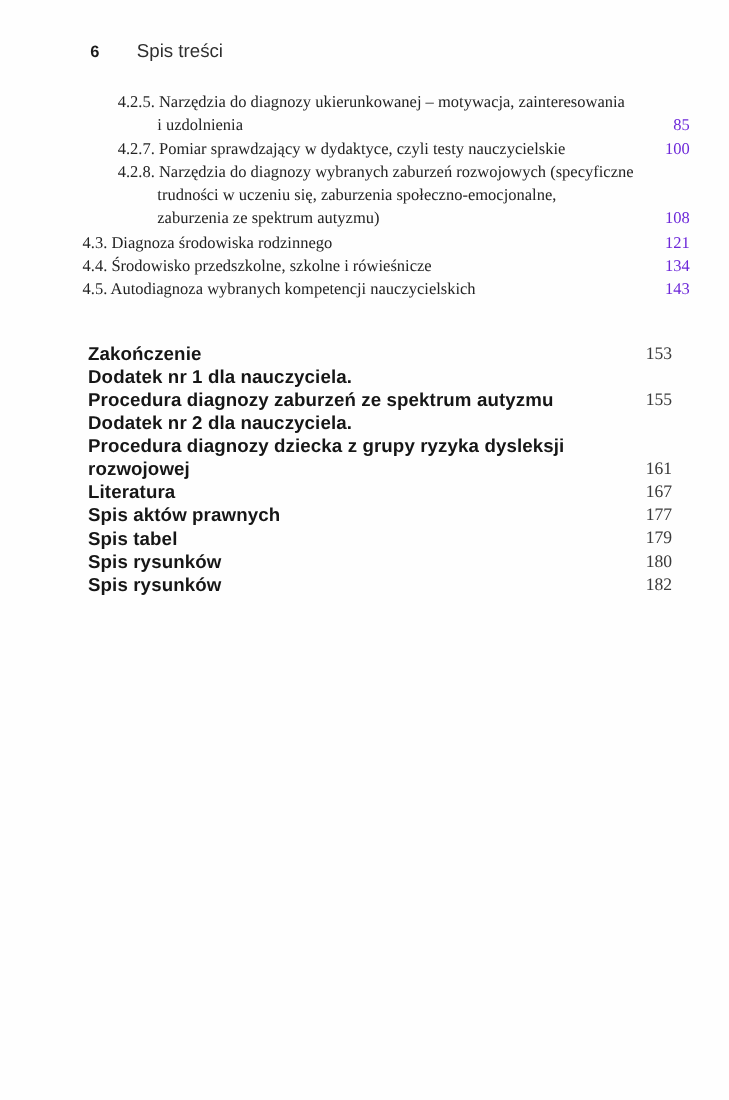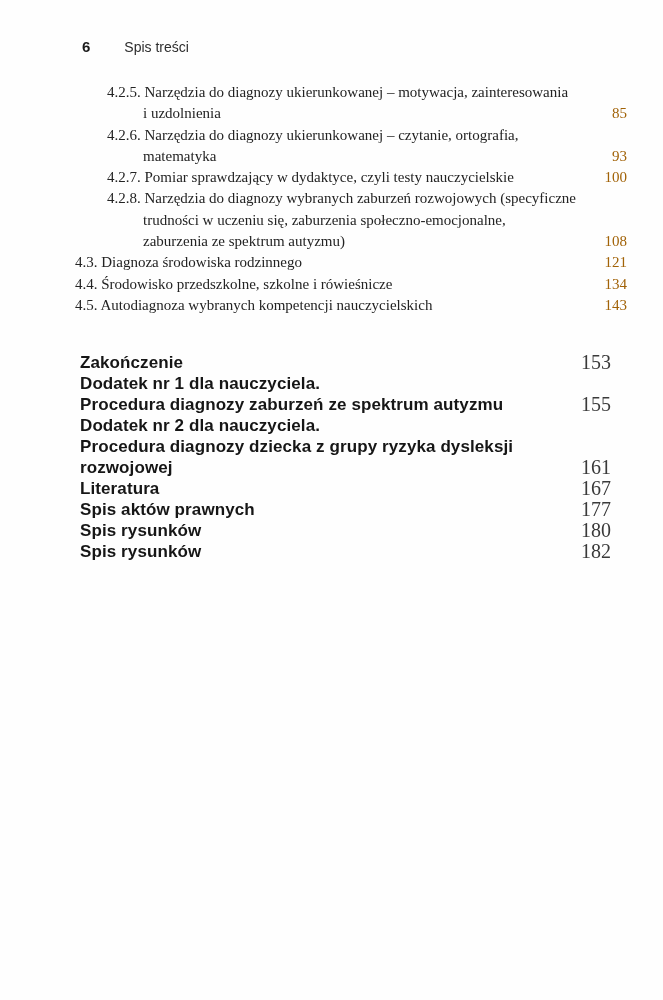--- a/index.html
+++ b/index.html
@@ -15,51 +15,51 @@
   }
   
   .header {
     padding: 38px 36px 0 82px;
     display: flex;
     align-items: baseline;
     font-family: "Liberation Sans", sans-serif;
     line-height: 18px;
   }
   .pagenum { font-weight: bold; font-size: 15px; color: #1a1a1a; }
-  .running-title { margin-left: 34px; font-size: 14px; color: #2e2e2e; }
+  .running-title { margin-left: 34px; font-size: 17px; color: #2e2e2e; }
 
   
   .toc {
     margin-top: 26px;
     padding: 0 36px 0 75px;
     font-size: 15px;
     color: #232323;
   }
   .toc .line { display: flex; line-height: 21.3px; }
   .txt { white-space: nowrap; }
-  .pg { margin-left: auto; padding-left: 12px; color: #a16207; }
+  .pg { margin-left: auto; padding-left: 12px; color: #6d28d9; }
   .lv2 { padding-left: 32px; }  
   .cont { padding-left: 68px; } 
 
   
   .sections {
     padding: 0 52px 0 80px;
     font-family: "Liberation Sans", sans-serif;
     font-weight: bold;
     font-size: 17px;
     color: #161616;
     letter-spacing: 0.1px;
   }
   .section { }
   .section.first { margin-top: 36px; }
   .sline { display: flex; line-height: 21px; }
   .sline .pg {
     font-family: "Liberation Serif", serif;
     font-weight: normal;
-    font-size: 20px;
+    font-size: 16px;
     color: #3a3a3a;
     letter-spacing: 0;
   }
 </style>
 </head>
 <body>
 
 <div class="page">
 
   <div class="header">
@@ -72,29 +72,20 @@
     <div class="toc-entry">
       <div class="line lv2">
         <span class="txt">4.2.5. Narzędzia do diagnozy ukierunkowanej – motywacja, zainteresowania</span>
       </div>
       <div class="line cont">
         <span class="txt">i uzdolnienia</span>
         <span class="pg">85</span>
       </div>
     </div>
 
-    <div class="toc-entry">
-      <div class="line lv2">
-        <span class="txt">4.2.6. Narzędzia do diagnozy ukierunkowanej – czytanie, ortografia,</span>
-      </div>
-      <div class="line cont">
-        <span class="txt">matematyka</span>
-        <span class="pg">93</span>
-      </div>
-    </div>
 
     <div class="toc-entry">
       <div class="line lv2">
         <span class="txt">4.2.7. Pomiar sprawdzający w dydaktyce, czyli testy nauczycielskie</span>
         <span class="pg">100</span>
       </div>
     </div>
 
     <div class="toc-entry">
       <div class="line lv2">
@@ -171,20 +162,26 @@
       </div>
     </div>
 
     <div class="section">
       <div class="sline">
         <span class="txt">Spis aktów prawnych</span>
         <span class="pg">177</span>
       </div>
     </div>
 
+    <div class="section">
+      <div class="sline">
+        <span class="txt">Spis tabel</span>
+        <span class="pg">179</span>
+      </div>
+    </div>
 
     <div class="section">
       <div class="sline">
         <span class="txt">Spis rysunków</span>
         <span class="pg">180</span>
       </div>
     </div>
 
     <div class="section">
       <div class="sline">

